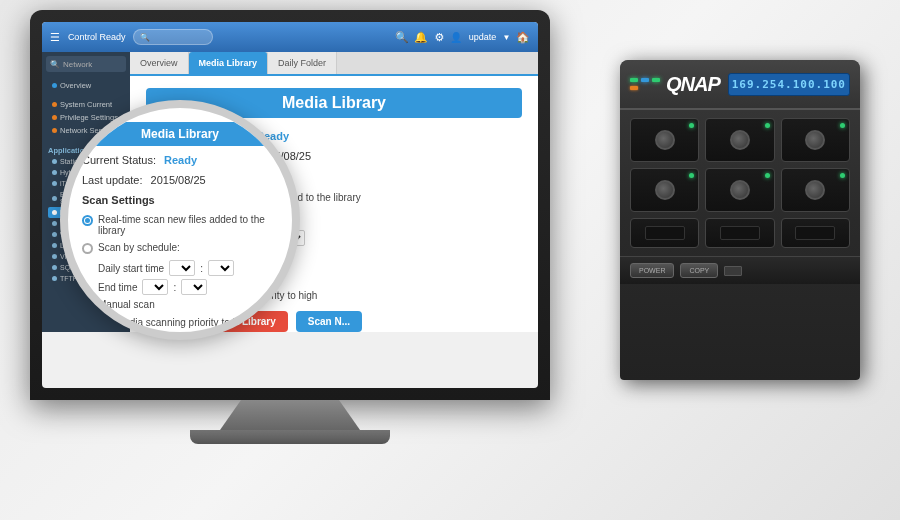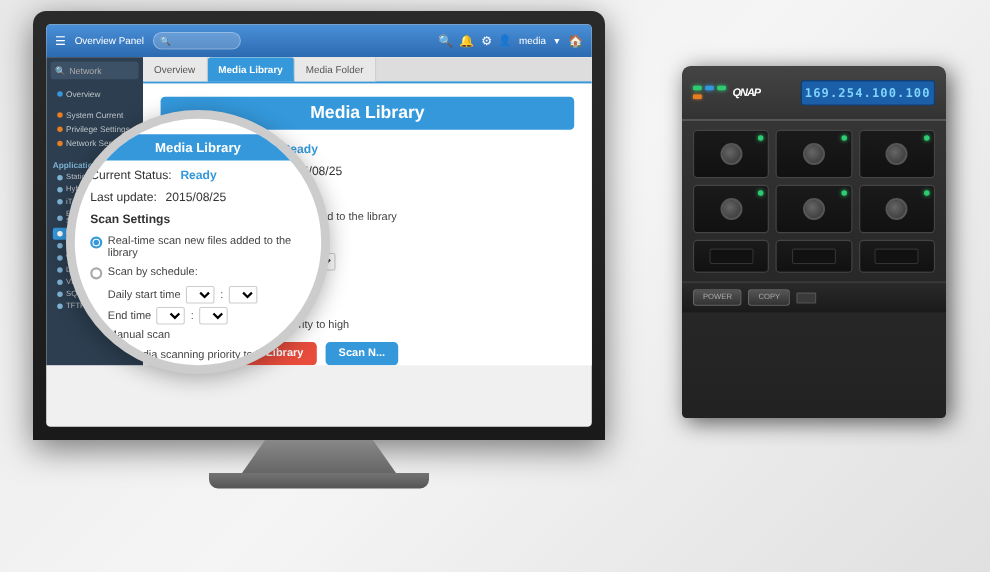--- a/index.html
+++ b/index.html
@@ -512,21 +512,21 @@
       border-radius: 8px 8px 0 0;
       display: flex;
       align-items: center;
       padding: 6px 10px;
       gap: 6px;
       border-bottom: 2px solid #555;
     }
 
     .nas-logo {
       color: white;
-      font-size: 10px;
+      font-size: 20px;
       font-weight: bold;
       font-style: italic;
       letter-spacing: -1px;
     }
 
     .nas-display {
       background: #1a5fa8;
       border: 1px solid #0a3f78;
       border-radius: 3px;
       padding: 4px 3px;
@@ -680,31 +680,31 @@
   </style>
 </head>
 <body>
 
 <div class="monitor">
   <div class="monitor-frame">
     <div class="monitor-screen">
 
       <div class="app-header">
         <span class="header-icon">☰</span>
-        <span class="header-icon" style="font-size:9px;">Overview Panel</span>
+        <span class="header-icon" style="font-size:9px;">Control Ready</span>
         <div class="header-search">
           <span style="font-size:8px;margin-right:3px;">🔍</span>
         </div>
         <div class="header-spacer"></div>
         <div class="header-actions">
           <span>🔍</span>
           <span>🔔</span>
           <span>⚙</span>
           <span style="font-size:10px;">👤</span>
-          <span style="font-size:9px; color:white;">media</span>
+          <span style="font-size:9px; color:white;">update</span>
           <span style="font-size:8px;">▼</span>
           <span>🏠</span>
         </div>
       </div>
 
       <div class="app-content">
 
         <div class="sidebar">
           <div class="sidebar-search">
             <span class="sidebar-search-icon">🔍</span>
@@ -777,21 +777,21 @@
               <span style="font-size:7px;">TFTP Serv...</span>
             </div>
           </div>
         </div>
 
         <div class="main-panel">
 
           <div class="tabs">
             <div class="tab">Overview</div>
             <div class="tab active">Media Library</div>
-            <div class="tab">Media Folder</div>
+            <div class="tab">Daily Folder</div>
           </div>
 
           <div class="content-area">
             <div class="content-title">Media Library</div>
 
             <div class="form-row">
               <span class="form-label">Current Status:</span>
               <span class="form-value">Ready</span>
             </div>
 

